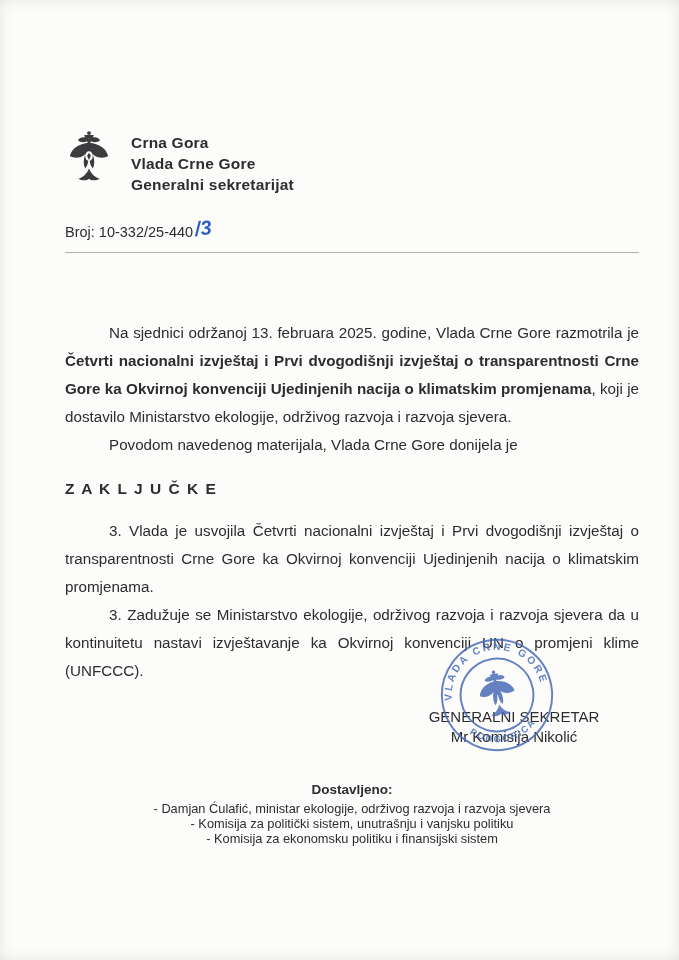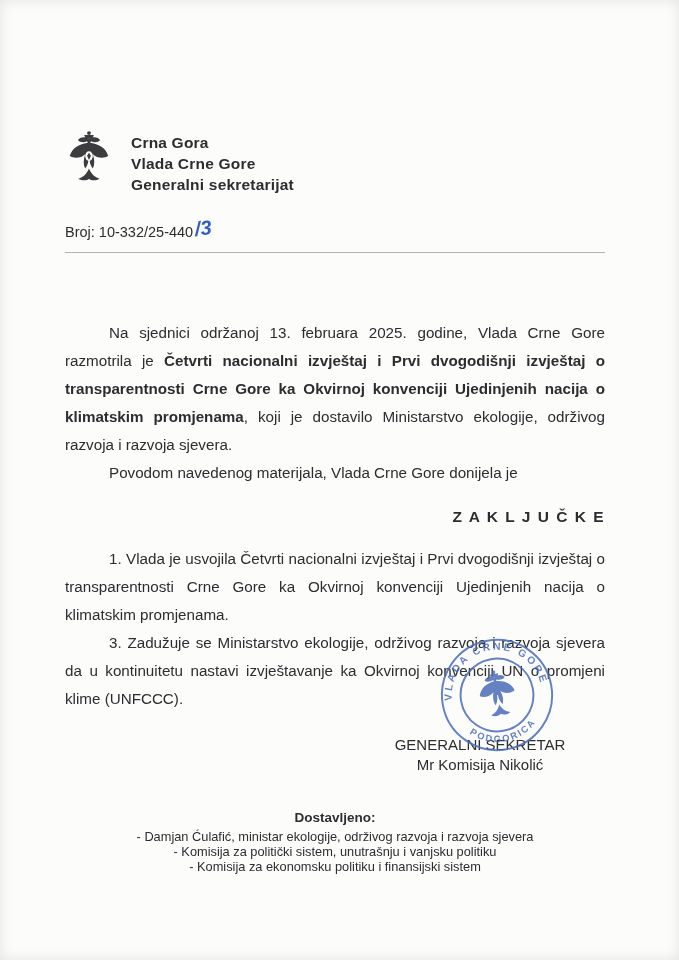--- a/index.html
+++ b/index.html
@@ -8,21 +8,21 @@
     width: 679px; height: 960px;
     font-family: "Liberation Sans", sans-serif;
     color: #2d2d2f;
     position: relative;
     overflow: hidden;
   }
   .page {
     position: absolute; inset: 0;
     background: #fcfcfb;
     box-shadow: inset 0 0 14px rgba(0,0,0,0.10);
-    padding: 130px 74px 0 65px;
+    padding: 130px 40px 0 65px;
   }
   
   .letterhead { display: flex; align-items: flex-start; gap: 18px; }
   .coat-of-arms { width: 48px; height: 58px; flex: 0 0 auto; }
   .coat-of-arms svg { width: 100%; height: 100%; }
   .org-lines { font-weight: bold; font-size: 15.5px; line-height: 21px; padding-top: 2px; letter-spacing: 0.2px; }
   
   .meta-row { display: flex; justify-content: space-between; margin-top: 24px; font-size: 14.5px; }
   .doc-number { white-space: nowrap; }
   .handwritten {
@@ -33,21 +33,21 @@
     font-style: italic;
     transform: rotate(-7deg) translateY(-2px);
     margin-left: 2px;
   }
   .place-date { margin-right: 16px; padding-top: 3px; white-space: nowrap; }
   .rule { margin-top: 10px; border-bottom: 1px solid #b3b3b3; height: 0; }
   
   .body-text { margin-top: 66px; font-size: 15.2px; line-height: 28px; text-align: justify; }
   .para.indent { text-indent: 44px; }
   .conclusions-heading {
-    text-align: right; font-weight: bold; font-size: 15.5px;
+    text-align: left; font-weight: bold; font-size: 15.5px;
     letter-spacing: 1.5px; margin: 16px 0 14px 0; text-indent: 0;
   }
   
   .signature-block {
     margin-top: 22px; margin-left: auto; width: 250px;
     text-align: center; font-weight: normal; font-size: 15px; line-height: 20px;
   }
   
   .stamp {
     position: absolute; left: 438px; top: 636px;
@@ -95,21 +95,21 @@
     </div>
   </div>
   <div class="rule"></div>
 
   <main class="body-text">
     <p class="para indent">
       <span>Na sjednici održanoj 13. februara 2025. godine, Vlada Crne Gore razmotrila je </span><strong>Četvrti nacionalni izvještaj i Prvi dvogodišnji izvještaj o transparentnosti Crne Gore ka Okvirnoj konvenciji Ujedinjenih nacija o klimatskim promjenama</strong><span>, koji je dostavilo Ministarstvo ekologije, održivog razvoja i razvoja sjevera.</span>
     </p>
     <p class="para indent">Povodom navedenog materijala, Vlada Crne Gore donijela je</p>
     <h2 class="conclusions-heading">Z A K L J U Č K E</h2>
-    <p class="para indent">1. Vlada je usvojila Četvrti nacionalni izvještaj i Prvi dvogodišnji izvještaj o transparentnosti Crne Gore ka Okvirnoj konvenciji Ujedinjenih nacija o klimatskim promjenama.</p>
+    <p class="para indent">3. Vlada je usvojila Četvrti nacionalni izvještaj i Prvi dvogodišnji izvještaj o transparentnosti Crne Gore ka Okvirnoj konvenciji Ujedinjenih nacija o klimatskim promjenama.</p>
     <p class="para indent">3. Zadužuje se Ministarstvo ekologije, održivog razvoja i razvoja sjevera da u kontinuitetu nastavi izvještavanje ka Okvirnoj konvenciji UN o promjeni klime (UNFCCC).</p>
   </main>
 
   <div class="signature-block">
     <div>GENERALNI SEKRETAR</div>
     <div>Mr Komisija Nikolić</div>
   </div>
 
   <footer class="distribution">
     <div class="dist-label">Dostavljeno:</div>

